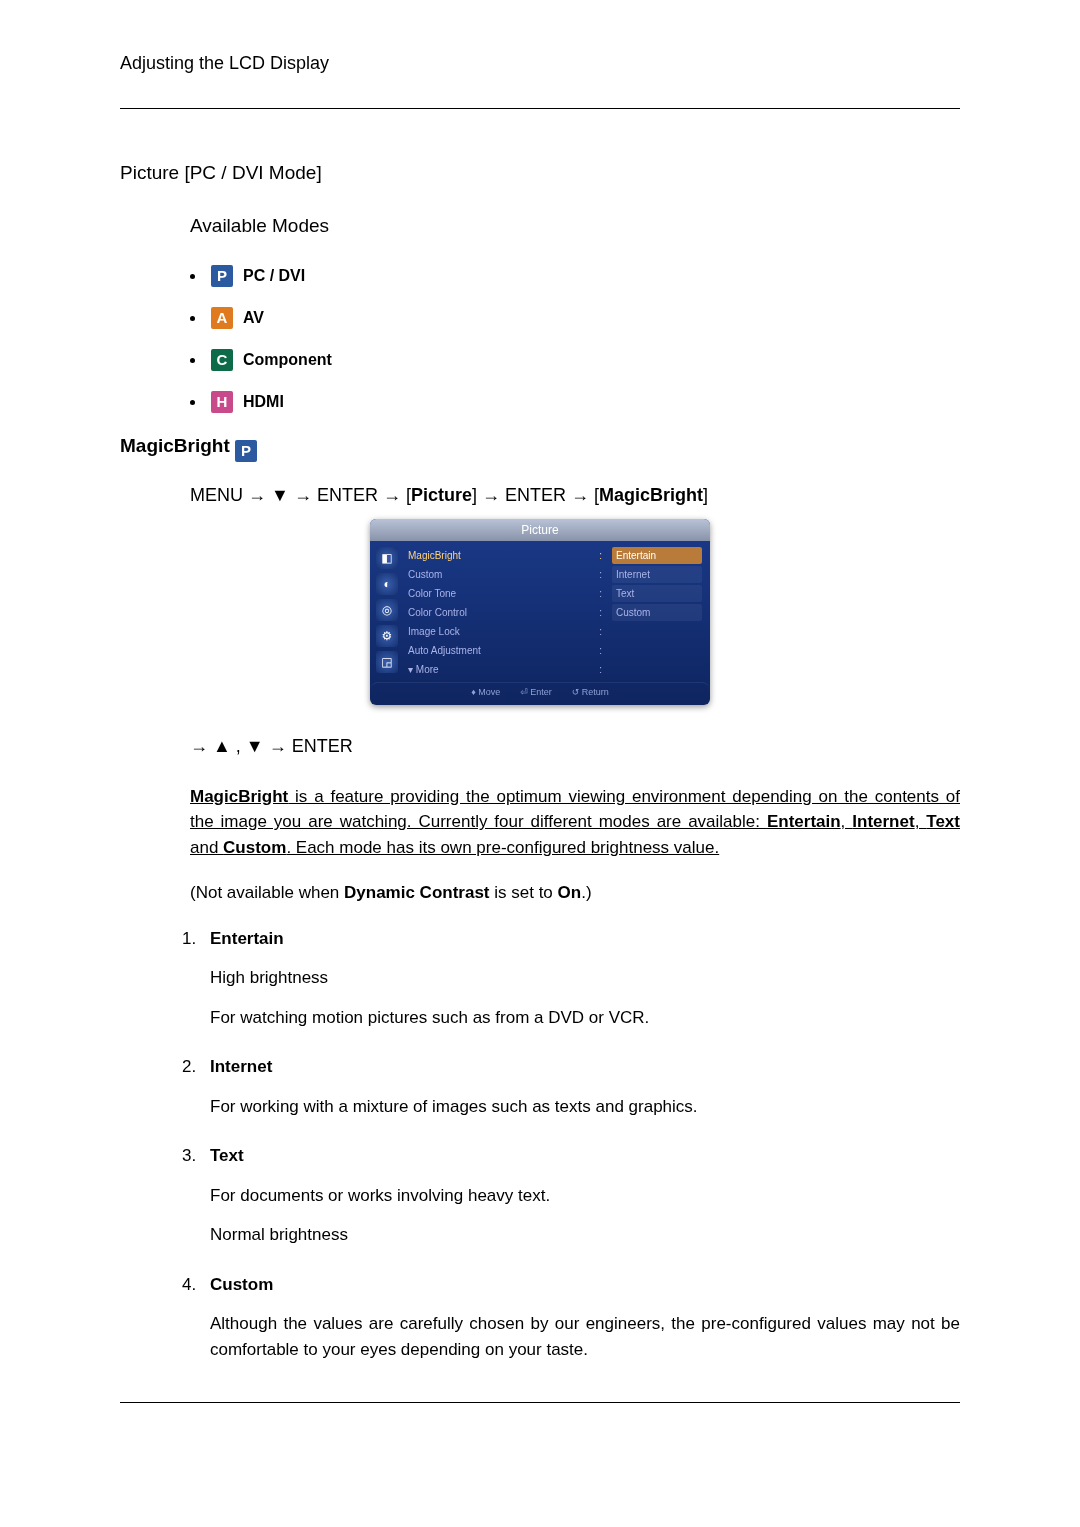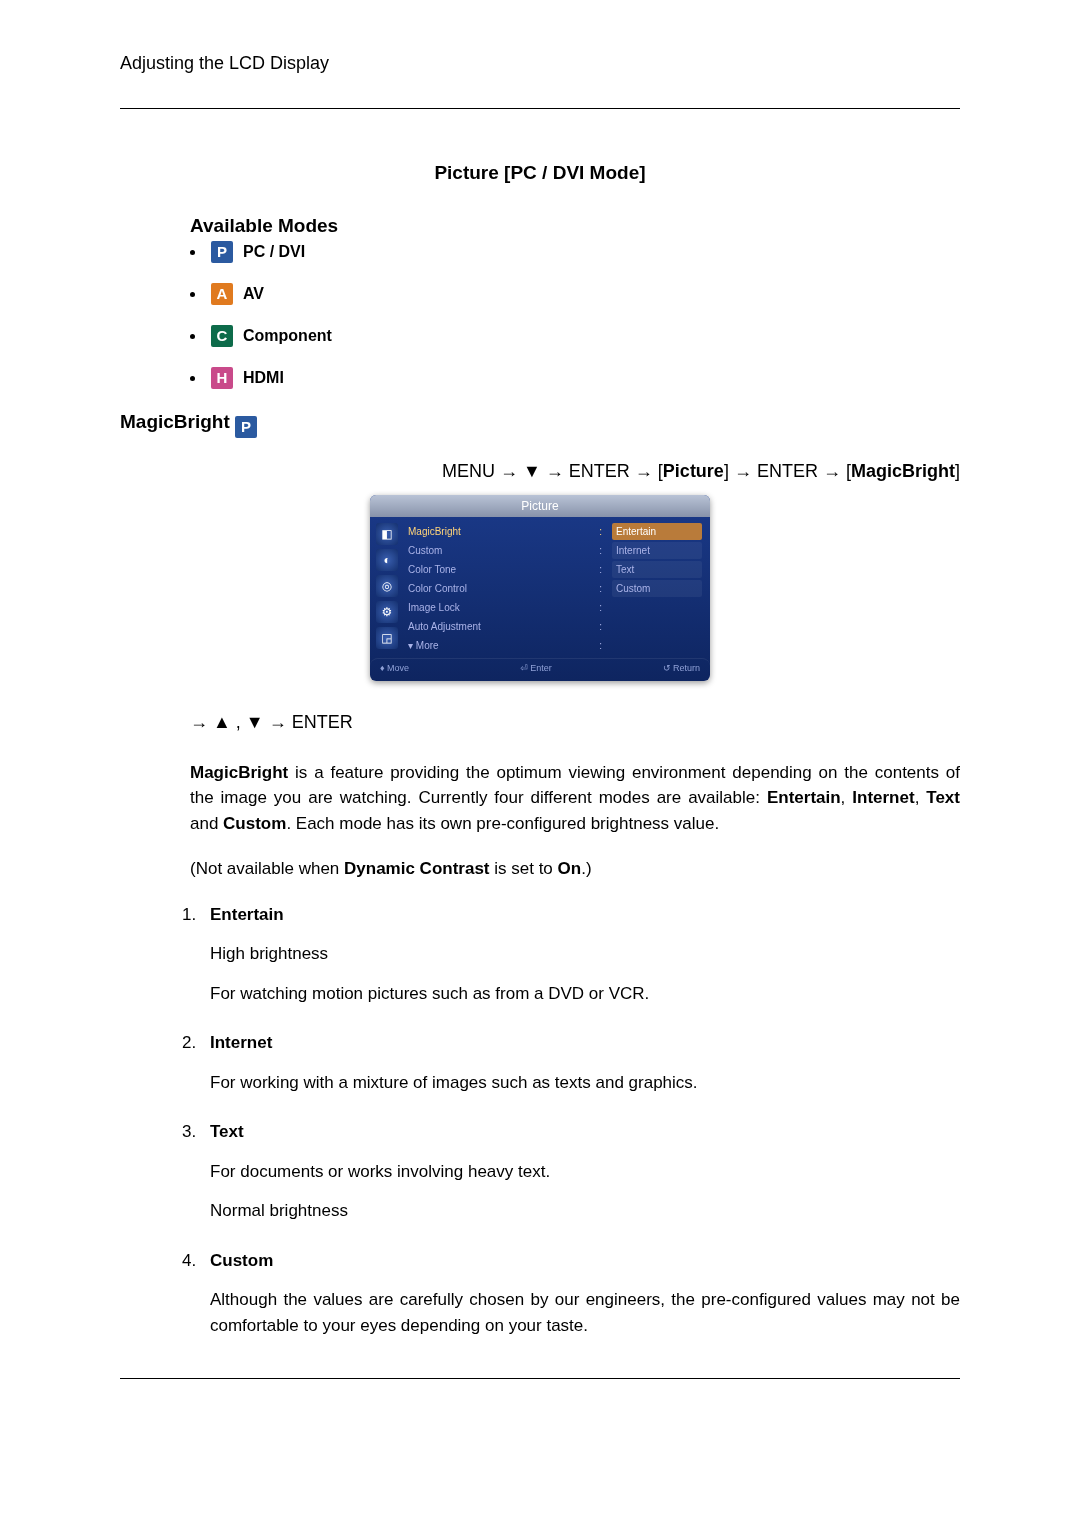--- a/index.html
+++ b/index.html
@@ -14,30 +14,30 @@
     line-height: 1.5;
   }
   .hr-top { border-top: 1.5px solid #000; margin-top: 25px; }
   .hr-bottom { border-top: 1.5px solid #000; margin-top: 40px; }
   .header-title {
     text-align: left;
     font-size: 18px;
     padding-bottom: 6px;
   }
   .section-h1 {
-    font-weight: bold;
+    font-weight: normal;
     font-size: 19px;
     margin-top: 50px;
     margin-bottom: 24px;
-    text-align: center;
   }
   .section-h2 {
-    font-weight: bold;
+    font-weight: normal;
     font-size: 19px;
     margin-left: 70px;
+    margin-bottom: 24px;
   }
   .section-h3 {
     font-weight: bold;
     font-size: 19px;
     margin-bottom: 20px;
   }
   ul.modes {
     list-style: none;
     margin-left: 70px;
   }
@@ -66,21 +66,20 @@
   .icon-a { background:#e07a1f; }
   .icon-c { background:#0d6b4a; }
   .icon-h { background:#c94a8a; }
   .inline-icon {
     display: inline-flex;
     vertical-align: -4px;
   }
   .nav-path {
     margin-left: 70px;
     font-size: 18px;
-    text-align: right;
   }
   .osd-figure {
     margin: 10px auto 20px auto;
     width: 340px;
   }
   .osd {
     width: 340px;
     background: linear-gradient(#1b3a8a,#0e2560);
     border-radius: 6px;
     box-shadow: 0 2px 6px rgba(0,0,0,.4);
@@ -125,34 +124,35 @@
   .osd-options .opt {
     background: rgba(255,255,255,.06);
     border-radius:2px;
     padding:1px 4px;
     color:#aab3e8;
   }
   .osd-options .opt.active {
     background:#b97b3a; color:#fff;
   }
   .osd-footer {
-    display:flex; justify-content:space-between; gap:20px;
+    display:flex; justify-content:center; gap:20px;
     padding:3px 10px 5px;
     font-size:9px;
     color:#8fa0d6;
     border-top:1px solid rgba(255,255,255,.08);
     border-radius:8px;
   }
   .nav-continue {
     margin: 28px 0 24px 70px;
     font-size: 18px;
   }
   .para {
     margin: 0 0 20px 70px;
     text-align: justify;
+    text-decoration: underline;
   }
   .para-plain {
     margin: 0 0 20px 70px;
   }
   ol.numbered {
     margin-left: 90px;
     padding:0;
     list-style: none;
     counter-reset: item;
   }

